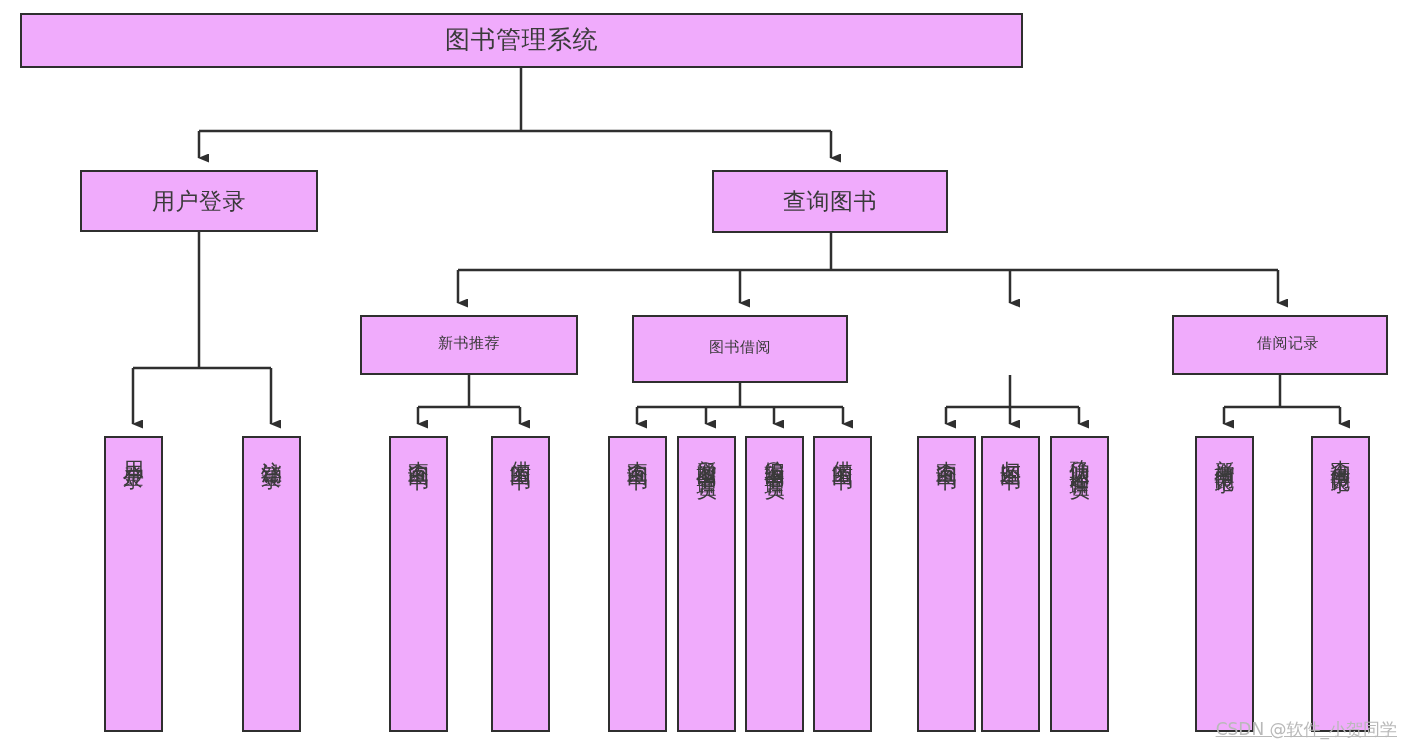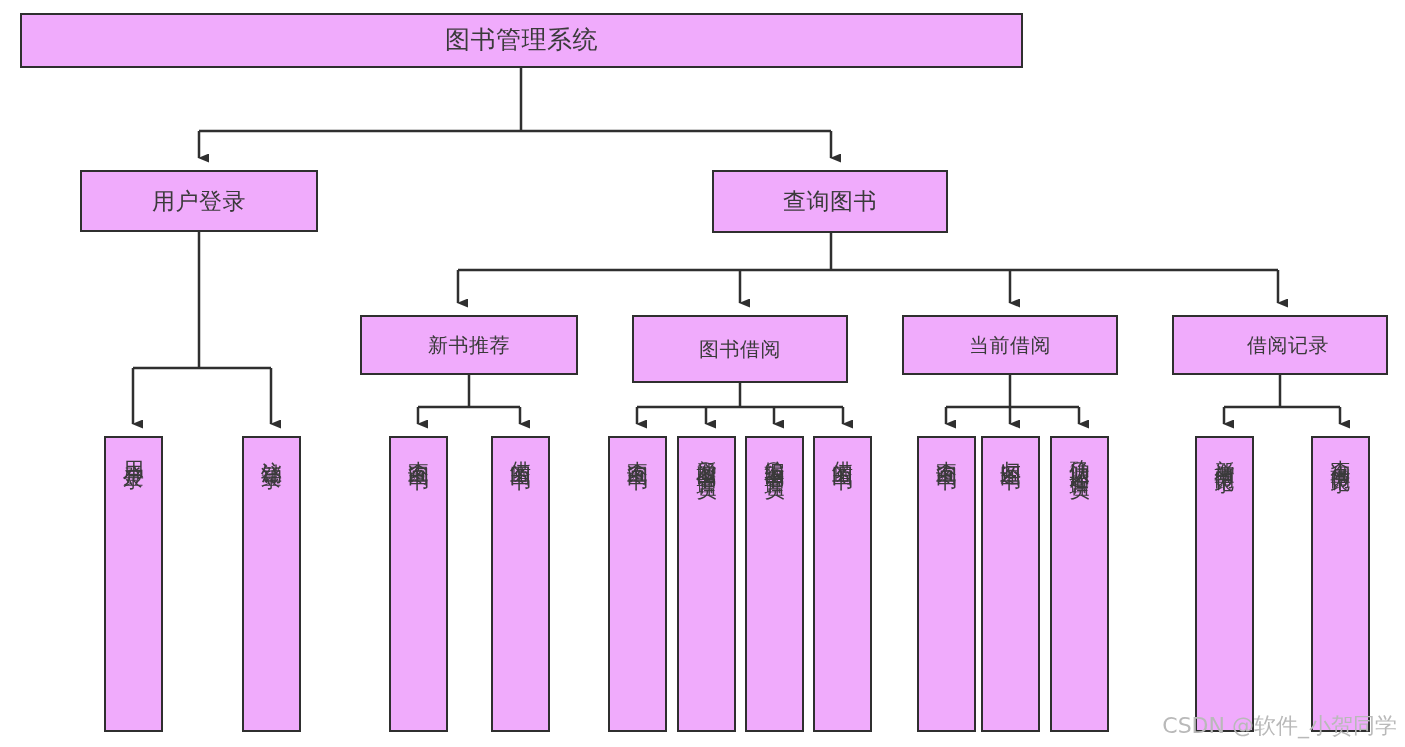--- a/index.html
+++ b/index.html
@@ -52,31 +52,32 @@
     padding-top: 6px;
   }
   .node.vertical .label {
     writing-mode: vertical-rl;
     text-orientation: upright;
     letter-spacing: 3px;
     line-height: 1.05;
   }
   #node-root   { font-size: 25px; }
   .level1      { font-size: 23px; }
-  .level2      { font-size: 20px; }
+  .level2      { font-size: 15px; font-family: Liberation Mono, monospace; }
   .leaf        { font-size: 21px; }
   .leaf.narrow { font-size: 20px; }
   #watermark {
     position: absolute;
     right: 8px;
     bottom: 6px;
-    font-size: 22px;
+    font-size: 17px;
     color: #b9b9b9;
     white-space: nowrap;
     font-family: "DejaVu Sans", "Liberation Sans", sans-serif;
+    text-decoration: underline;
   }
 </style>
 </head>
 <body>
 
 <div id="diagram-root">
 
   <svg class="connectors" viewBox="0 0 1405 747" xmlns="http://www.w3.org/2000/svg">
     <defs>
       <marker id="arrow" markerWidth="9" markerHeight="11" refX="4.5" refY="10" orient="auto" markerUnits="userSpaceOnUse">
@@ -140,23 +141,20 @@
   </div>
 
   <div class="node horizontal level2" style="left:360px; top:315px; width:218px; height:60px;">
     <span class="label">新书推荐</span>
   </div>
 
   <div class="node horizontal level2" style="left:632px; top:315px; width:216px; height:68px;">
     <span class="label">图书借阅</span>
   </div>
 
-  <div class="node horizontal level2" style="left:902px; top:315px; width:216px; height:60px;">
-    <span class="label">当前借阅</span>
-  </div>
 
   <div class="node horizontal level2" style="left:1172px; top:315px; width:216px; height:60px;padding-left:16px;">
     <span class="label">借阅记录</span>
   </div>
 
   <div class="node vertical leaf" style="left:104px; top:436px; width:59px; height:296px;">
     <span class="label">用户登录</span>
   </div>
 
   <div class="node vertical leaf" style="left:242px; top:436px; width:59px; height:296px;">

